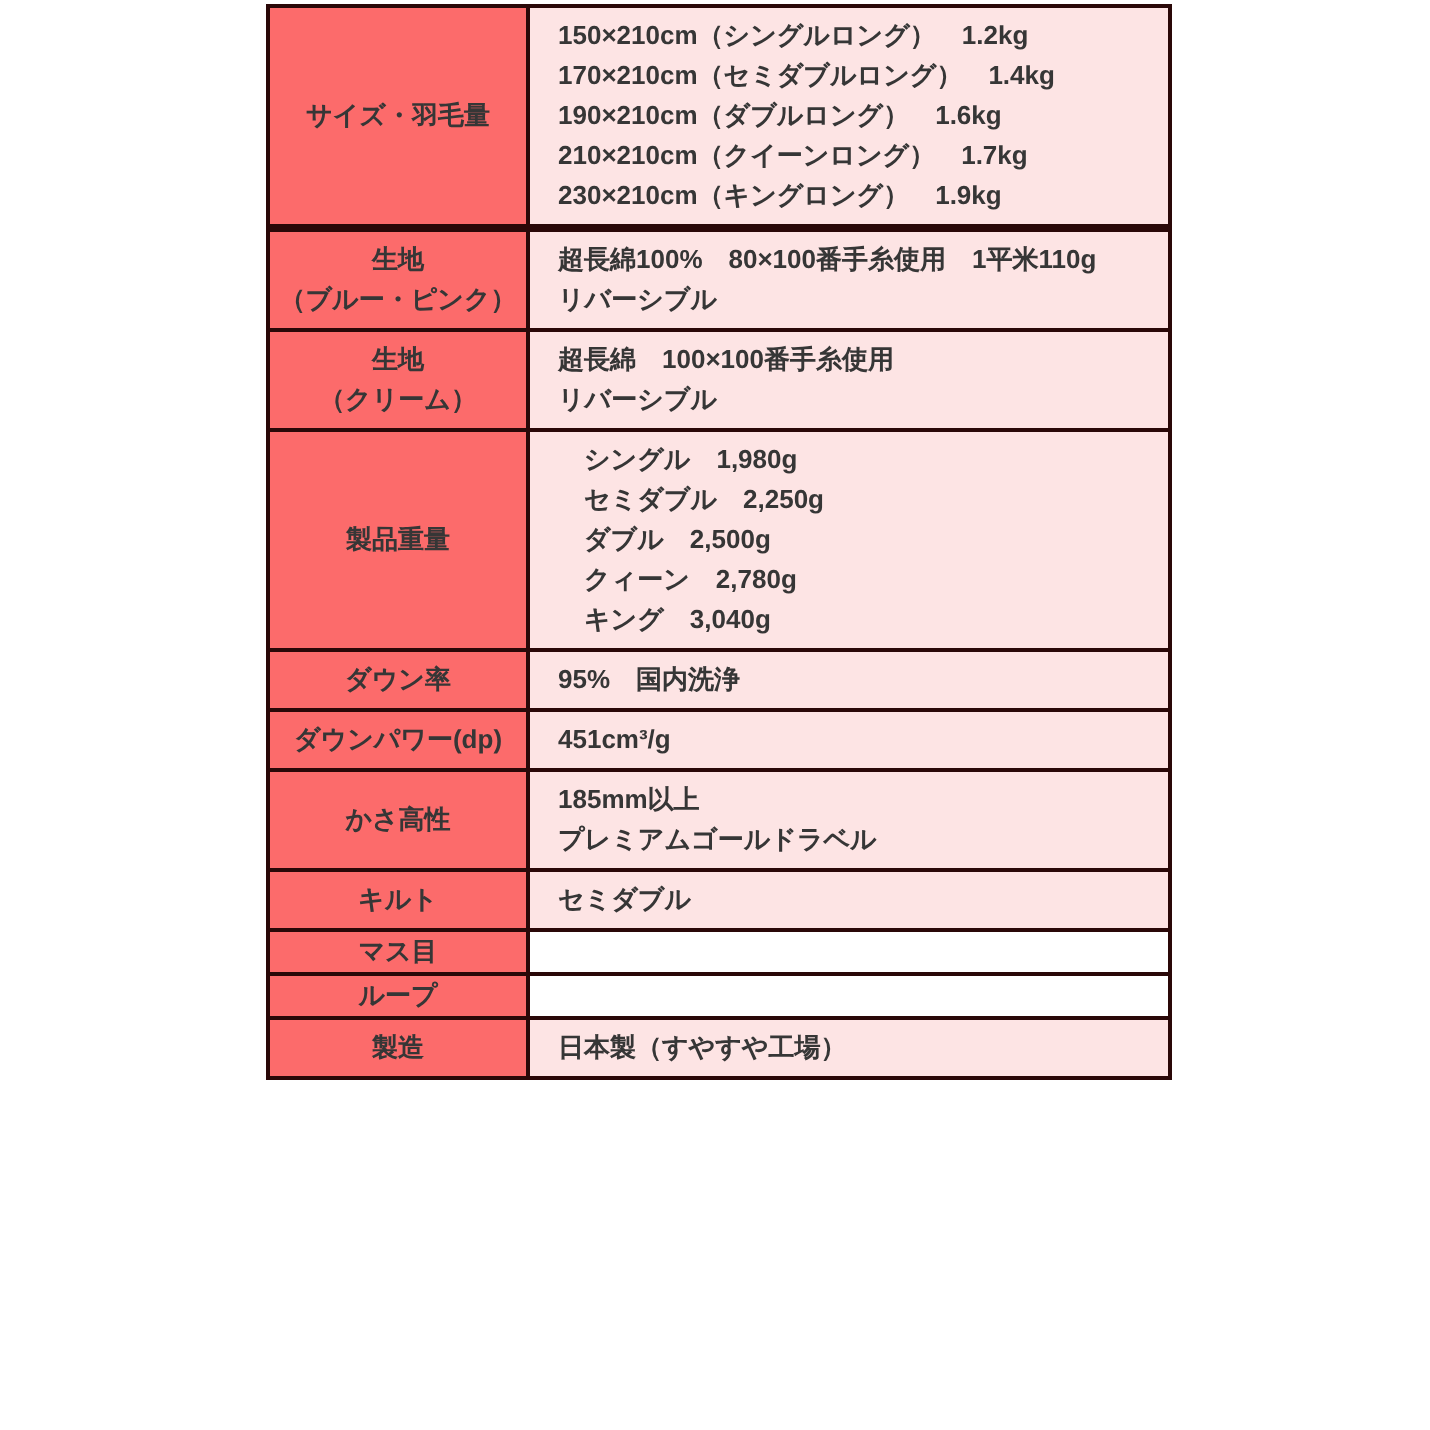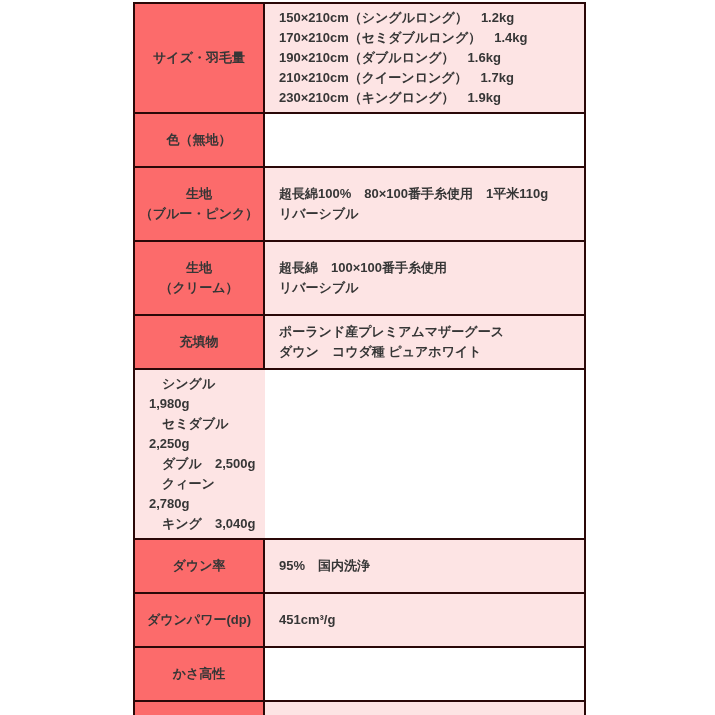--- a/index.html
+++ b/index.html
@@ -42,21 +42,21 @@
     font-weight: 700;
     white-space: pre-line;
     display: flex;
     align-items: center;
   }
   .cell.label {
     background: var(--label-bg);
     border-right: 2px solid var(--border);
     justify-content: center;
     text-align: center;
-    padding: 16px 4px;
+    padding: 0 4px;
   }
   .cell.value {
     background: var(--value-bg);
     text-align: left;
     padding: 4px 8px 4px 14px;
   }
 </style>
 </head>
 <body>
 
@@ -65,63 +65,60 @@
   <div class="row">
     <div class="cell label">サイズ・羽毛量</div>
     <div class="cell value">150×210cm（シングルロング）　1.2kg
 170×210cm（セミダブルロング）　1.4kg
 190×210cm（ダブルロング）　1.6kg
 210×210cm（クイーンロング）　1.7kg
 230×210cm（キングロング）　1.9kg</div>
   </div>
 
   <div class="row">
-    <div class="cell label">色（無地）</div>
   </div>
 
   <div class="row">
     <div class="cell label">生地
 （ブルー・ピンク）</div>
     <div class="cell value">超長綿100%　80×100番手糸使用　1平米110g
 リバーシブル</div>
   </div>
 
   <div class="row">
     <div class="cell label">生地
 （クリーム）</div>
     <div class="cell value">超長綿　100×100番手糸使用
 リバーシブル</div>
   </div>
 
-  <div class="row">
-    <div class="cell label">充填物</div>
-    <div class="cell value">ポーランド産プレミアムマザーグース
-ダウン　コウダ種 ピュアホワイト</div>
-  </div>
 
   <div class="row">
+    <div class="cell label">製品重量</div>
     <div class="cell value">　シングル　1,980g
 　セミダブル　2,250g
 　ダブル　2,500g
 　クィーン　2,780g
 　キング　3,040g</div>
   </div>
 
   <div class="row">
     <div class="cell label">ダウン率</div>
     <div class="cell value">95%　国内洗浄</div>
   </div>
 
   <div class="row">
     <div class="cell label">ダウンパワー(dp)</div>
     <div class="cell value">451cm³/g</div>
   </div>
 
   <div class="row">
     <div class="cell label">かさ高性</div>
+    <div class="cell value">185mm以上
+プレミアムゴールドラベル</div>
   </div>
 
   <div class="row">
     <div class="cell label">キルト</div>
     <div class="cell value">セミダブル</div>
   </div>
 
   <div class="row">
     <div class="cell label">マス目</div>
   </div>

